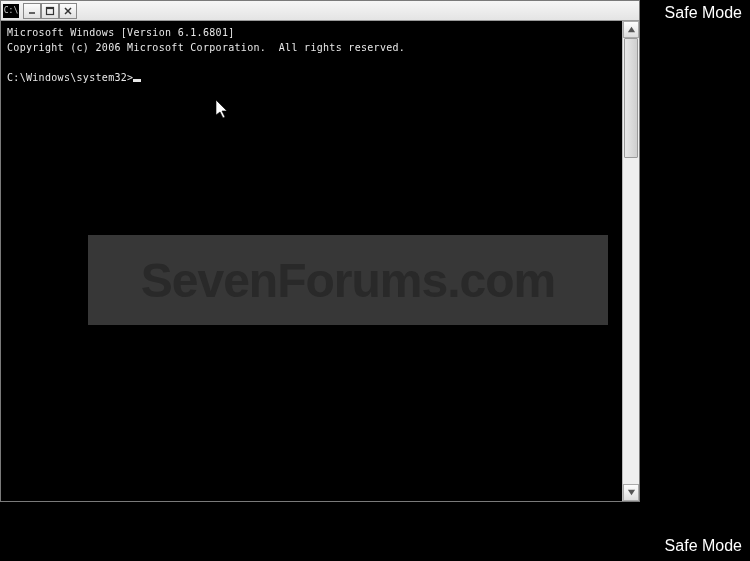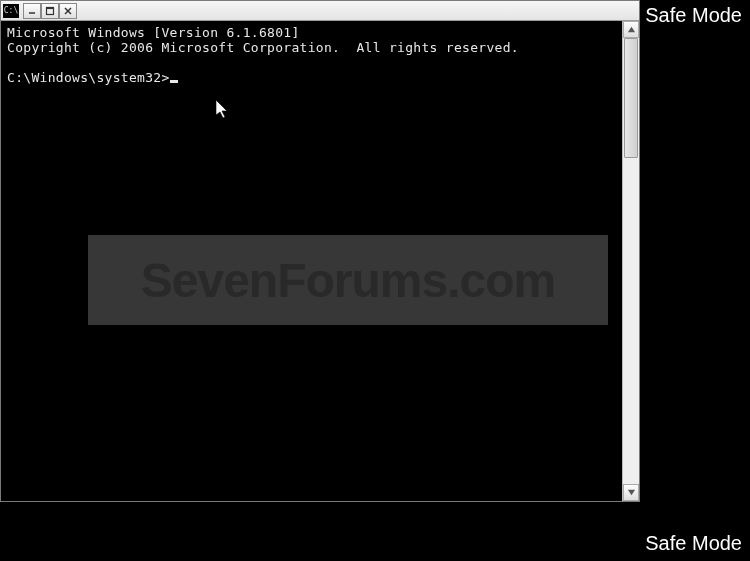--- a/index.html
+++ b/index.html
@@ -13,21 +13,21 @@
     width: 750px;
     height: 561px;
     background: #000;
     position: relative;
   }
   .safe-top, .safe-bottom {
     position: absolute;
     right: 8px;
     color: #fff;
     font-family: "Segoe UI", Tahoma, sans-serif;
-    font-size: 20px;
+    font-size: 16px;
     font-weight: 400;
   }
   .safe-top { top: 4px; }
   .safe-bottom { bottom: 6px; }
 
   .cmd-window {
     position: absolute;
     left: 0;
     top: 0;
     width: 640px;
@@ -88,21 +88,21 @@
     flex: 1;
     display: flex;
     background: #000;
     position: relative;
   }
   .cmd-content {
     flex: 1;
     padding: 4px 6px;
     color: #e8e8e8;
     font-family: "Lucida Console", monospace;
-    font-size: 13px;
+    font-size: 10px;
     line-height: 15px;
     white-space: pre;
     letter-spacing: 0.3px;
   }
   .prompt-line {
     display: inline;
   }
   .cursor {
     display: inline-block;
     width: 8px;

